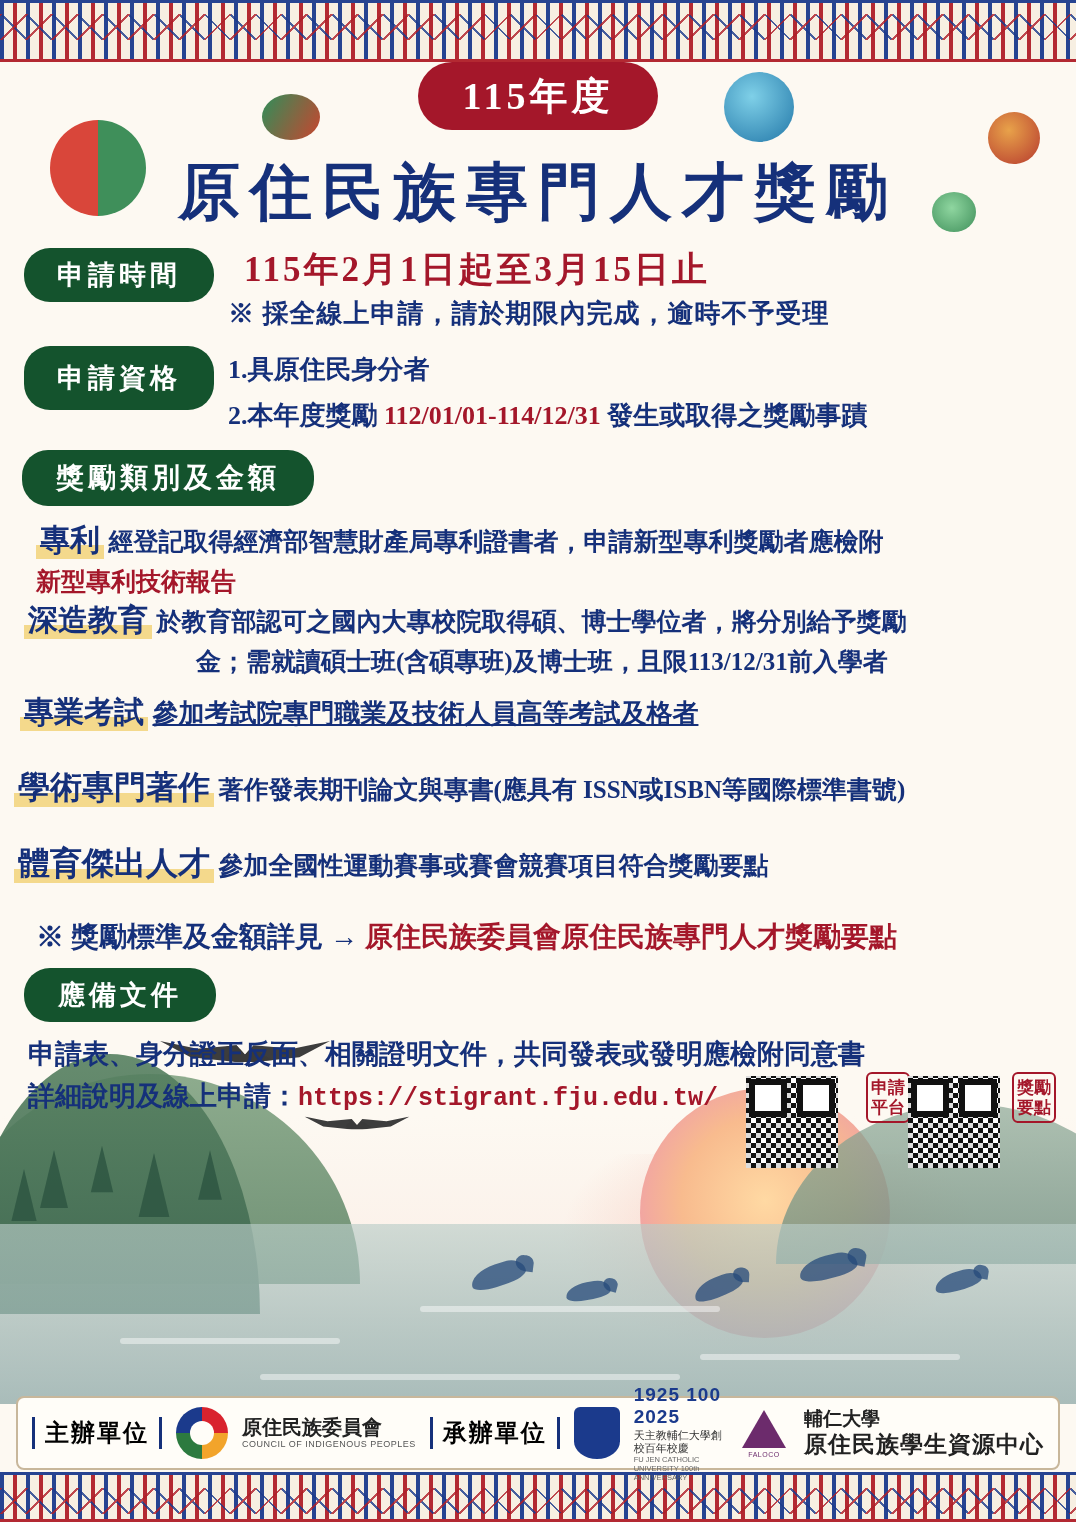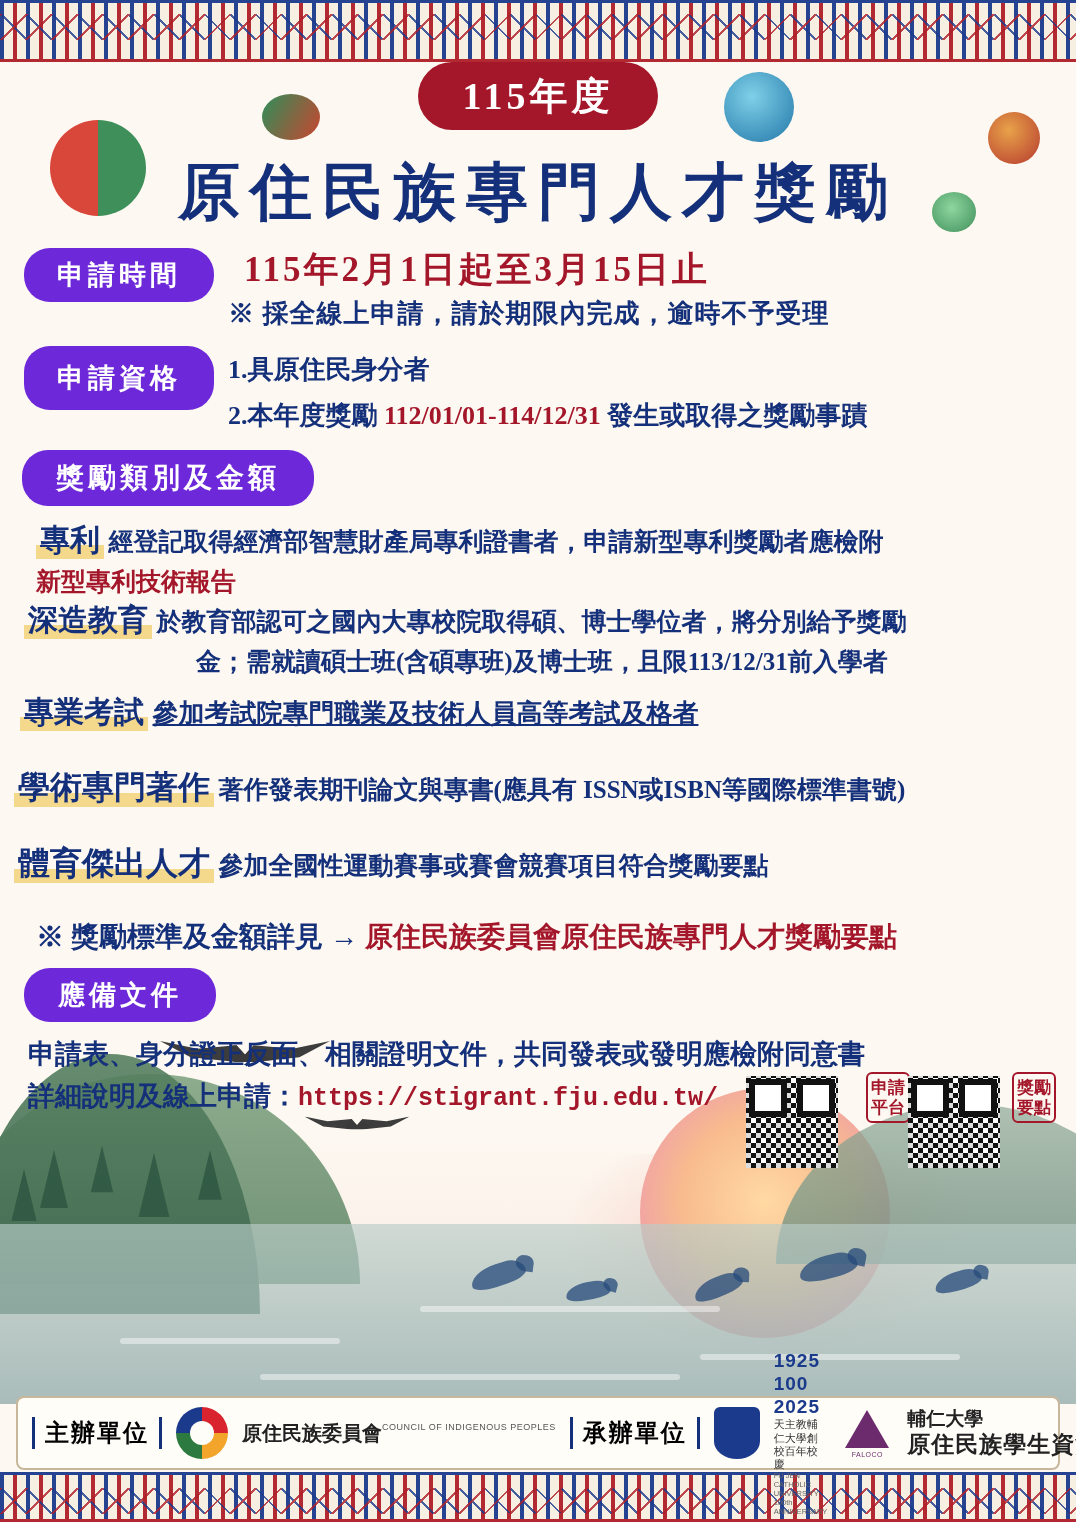--- a/index.html
+++ b/index.html
@@ -172,21 +172,21 @@
     font-weight: bold;
     color: #15307a;
     letter-spacing: 10px;
     font-family: "Liberation Serif", serif;
   }
 
   .pill {
     display: inline-flex;
     align-items: center;
     justify-content: center;
-    background: #6d28d9;
+    background: #14532d;
     color: #fff;
     border-radius: 26px;
     font-weight: bold;
     font-family: "Liberation Serif", serif;
     letter-spacing: 4px;
   }
 
   .row { position: absolute; }
 
   .label-apply-time { left: 24px; top: 248px; width: 190px; height: 54px; font-size: 27px; }
@@ -339,21 +339,21 @@
     position: relative;
     flex: 0 0 auto;
   }
   .logo-cip::after {
     content: "";
     position: absolute; inset: 14px;
     border-radius: 50%;
     background: #fffdf8;
   }
   .org-name {
-    display: flex; flex-direction: row; line-height: 1.15;
+    display: flex; flex-direction: column; line-height: 1.15;
     white-space: nowrap;
   }
   .org-name .zh { font-size: 20px; font-weight: bold; color: #222; font-family: "Liberation Serif", serif; }
   .org-name .en { font-size: 9px; color: #555; letter-spacing: .5px; }
   .logo-shield {
     width: 46px; height: 52px;
     background: #1b3a8c;
     border-radius: 6px 6px 50% 50% / 6px 6px 34% 34%;
     flex: 0 0 auto;
   }

